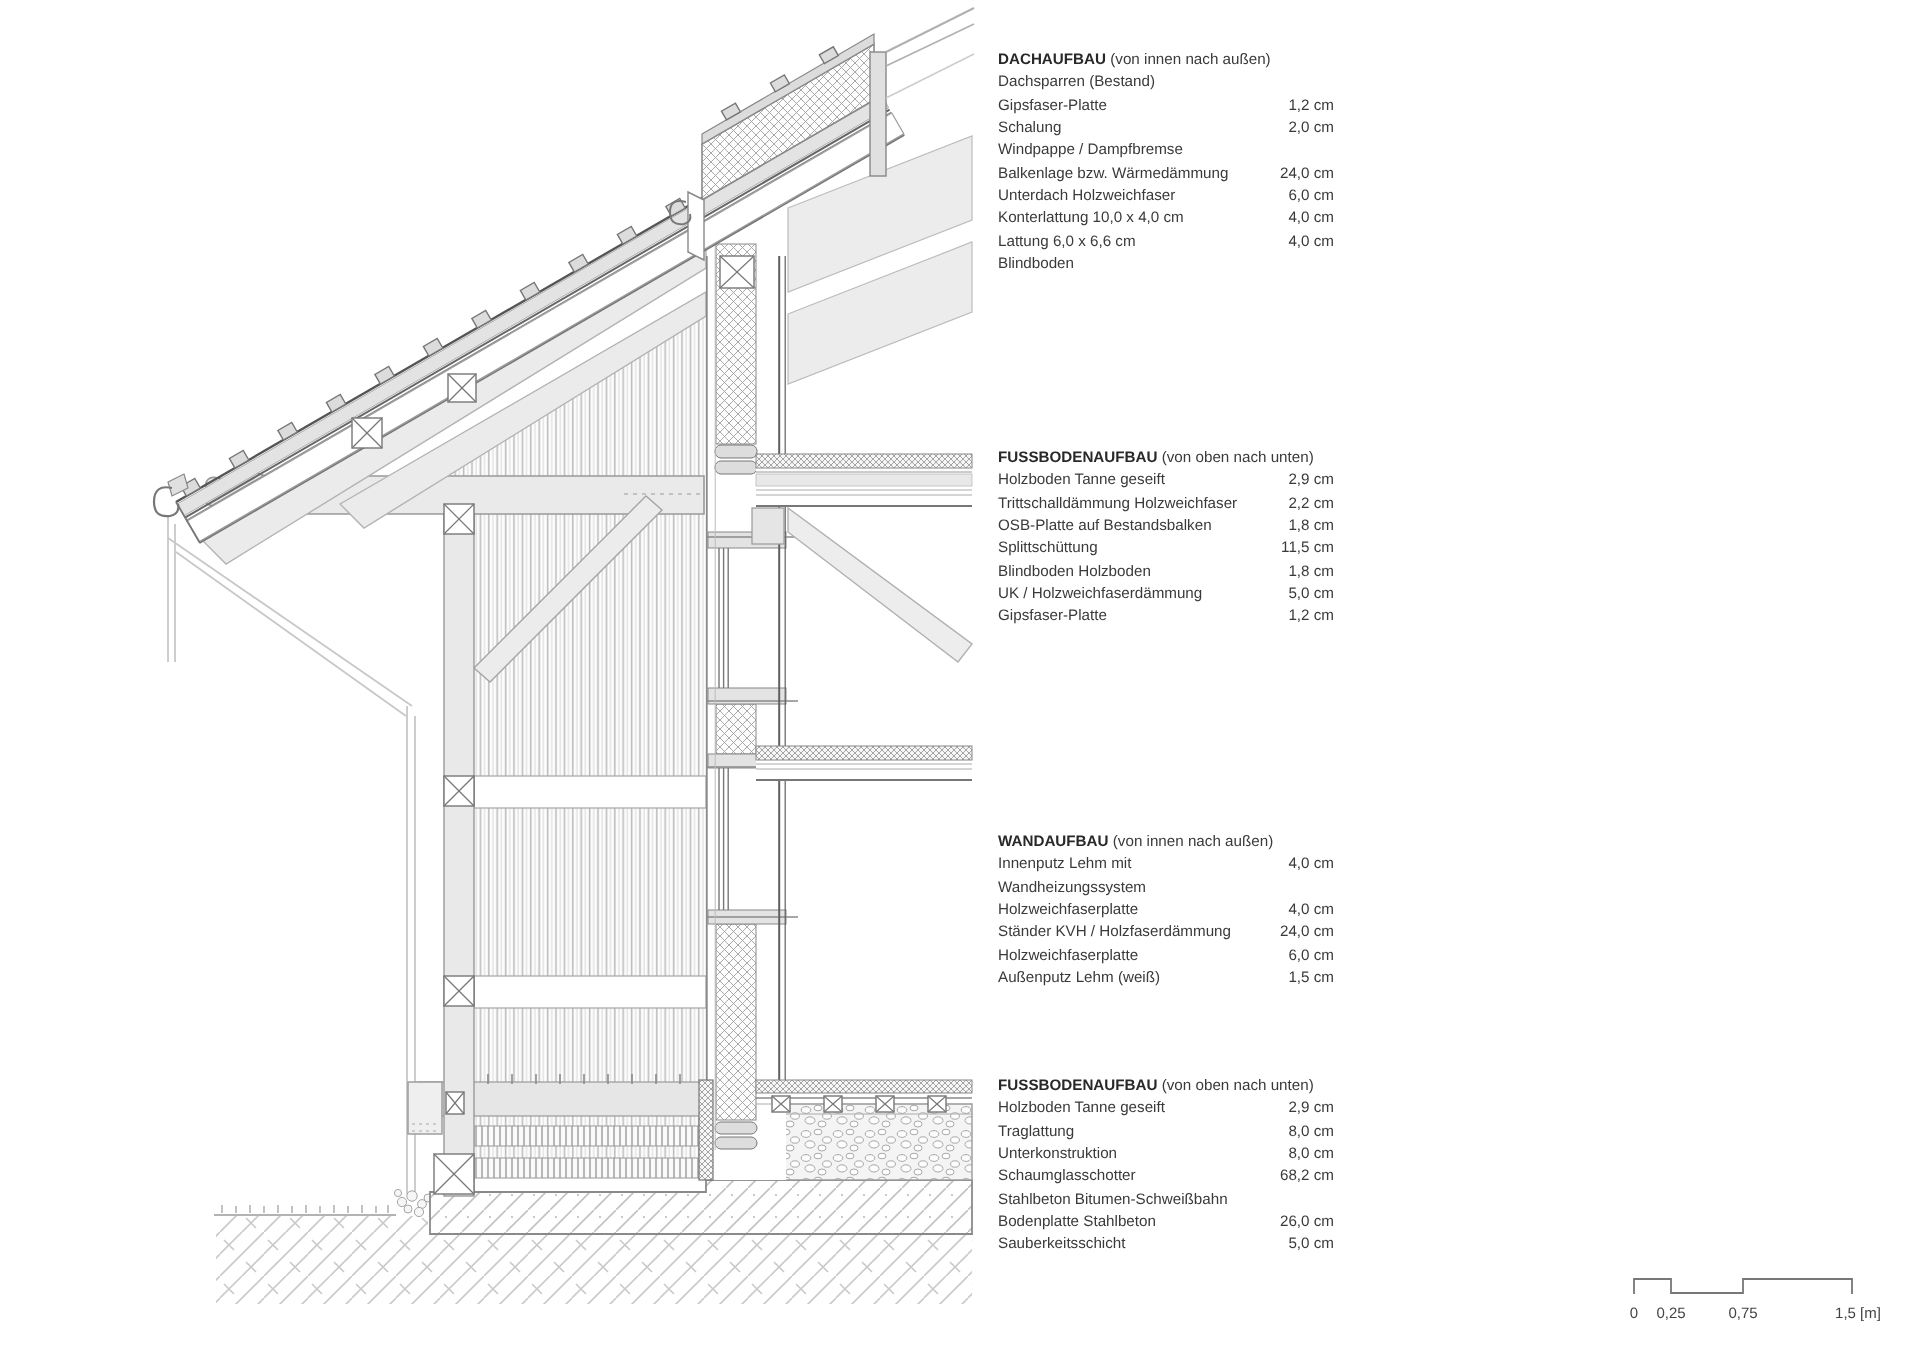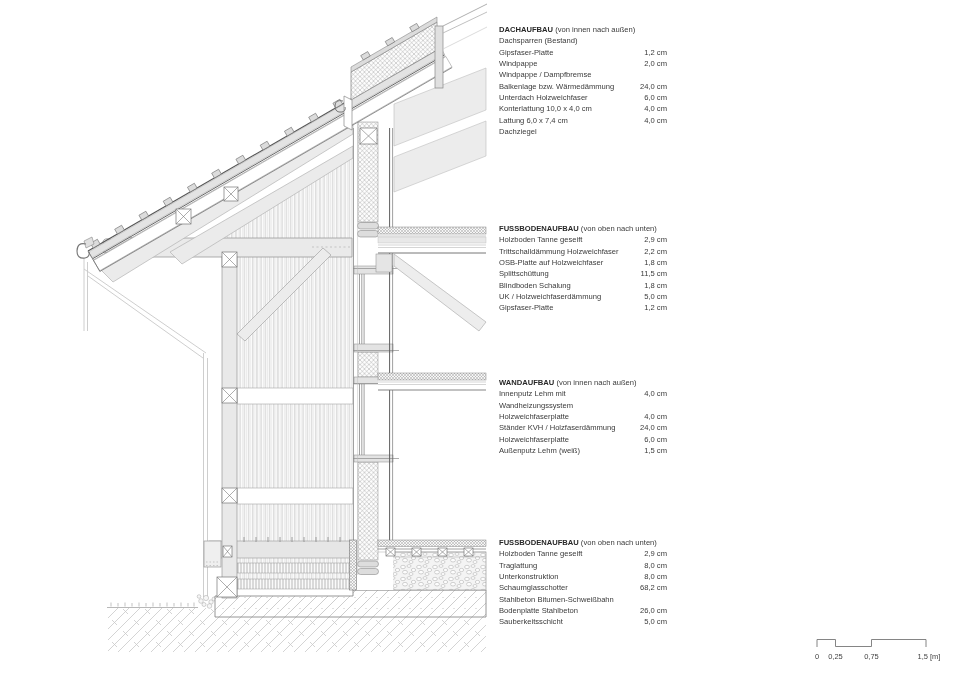--- a/index.html
+++ b/index.html
@@ -346,83 +346,83 @@
   <div>
         <div class="row">
           <span class="lbl">Dachsparren (Bestand)</span>
           <span class="val"></span>
         </div>
         <div class="row">
           <span class="lbl">Gipsfaser-Platte</span>
           <span class="val">1,2 cm</span>
         </div>
         <div class="row">
-          <span class="lbl">Windpappe</span>
+          <span class="lbl">Schalung</span>
           <span class="val">2,0 cm</span>
         </div>
         <div class="row">
           <span class="lbl">Windpappe / Dampfbremse</span>
           <span class="val"></span>
         </div>
         <div class="row">
           <span class="lbl">Balkenlage bzw. Wärmedämmung</span>
           <span class="val">24,0 cm</span>
         </div>
         <div class="row">
           <span class="lbl">Unterdach Holzweichfaser</span>
           <span class="val">6,0 cm</span>
         </div>
         <div class="row">
           <span class="lbl">Konterlattung 10,0 x 4,0 cm</span>
           <span class="val">4,0 cm</span>
         </div>
         <div class="row">
-          <span class="lbl">Lattung 6,0 x 7,4 cm</span>
+          <span class="lbl">Lattung 6,0 x 6,6 cm</span>
           <span class="val">4,0 cm</span>
         </div>
         <div class="row">
-          <span class="lbl">Dachziegel</span>
+          <span class="lbl">Blindboden</span>
           <span class="val"></span>
         </div>
       </div>
 </div>
 <div class="sec" style="top:223px">
   <div><span class="hd">FUSSBODENAUFBAU</span> <span class="sub">(von oben nach unten)</span></div>
   <div>
         <div class="row">
           <span class="lbl">Holzboden Tanne geseift</span>
           <span class="val">2,9 cm</span>
         </div>
         <div class="row">
           <span class="lbl">Trittschalldämmung Holzweichfaser</span>
           <span class="val">2,2 cm</span>
         </div>
         <div class="row">
-          <span class="lbl">OSB-Platte auf Holzweichfaser</span>
+          <span class="lbl">OSB-Platte auf Bestandsbalken</span>
           <span class="val">1,8 cm</span>
         </div>
         <div class="row">
           <span class="lbl">Splittschüttung</span>
           <span class="val">11,5 cm</span>
         </div>
         <div class="row">
-          <span class="lbl">Blindboden Schalung</span>
+          <span class="lbl">Blindboden Holzboden</span>
           <span class="val">1,8 cm</span>
         </div>
         <div class="row">
           <span class="lbl">UK / Holzweichfaserdämmung</span>
           <span class="val">5,0 cm</span>
         </div>
         <div class="row">
           <span class="lbl">Gipsfaser-Platte</span>
           <span class="val">1,2 cm</span>
         </div>
       </div>
 </div>
-<div class="sec" style="top:377px">
+<div class="sec" style="top:415px">
   <div><span class="hd">WANDAUFBAU</span> <span class="sub">(von innen nach außen)</span></div>
   <div>
         <div class="row">
           <span class="lbl">Innenputz Lehm mit</span>
           <span class="val">4,0 cm</span>
         </div>
         <div class="row">
           <span class="lbl">Wandheizungssystem</span>
           <span class="val"></span>
         </div>

